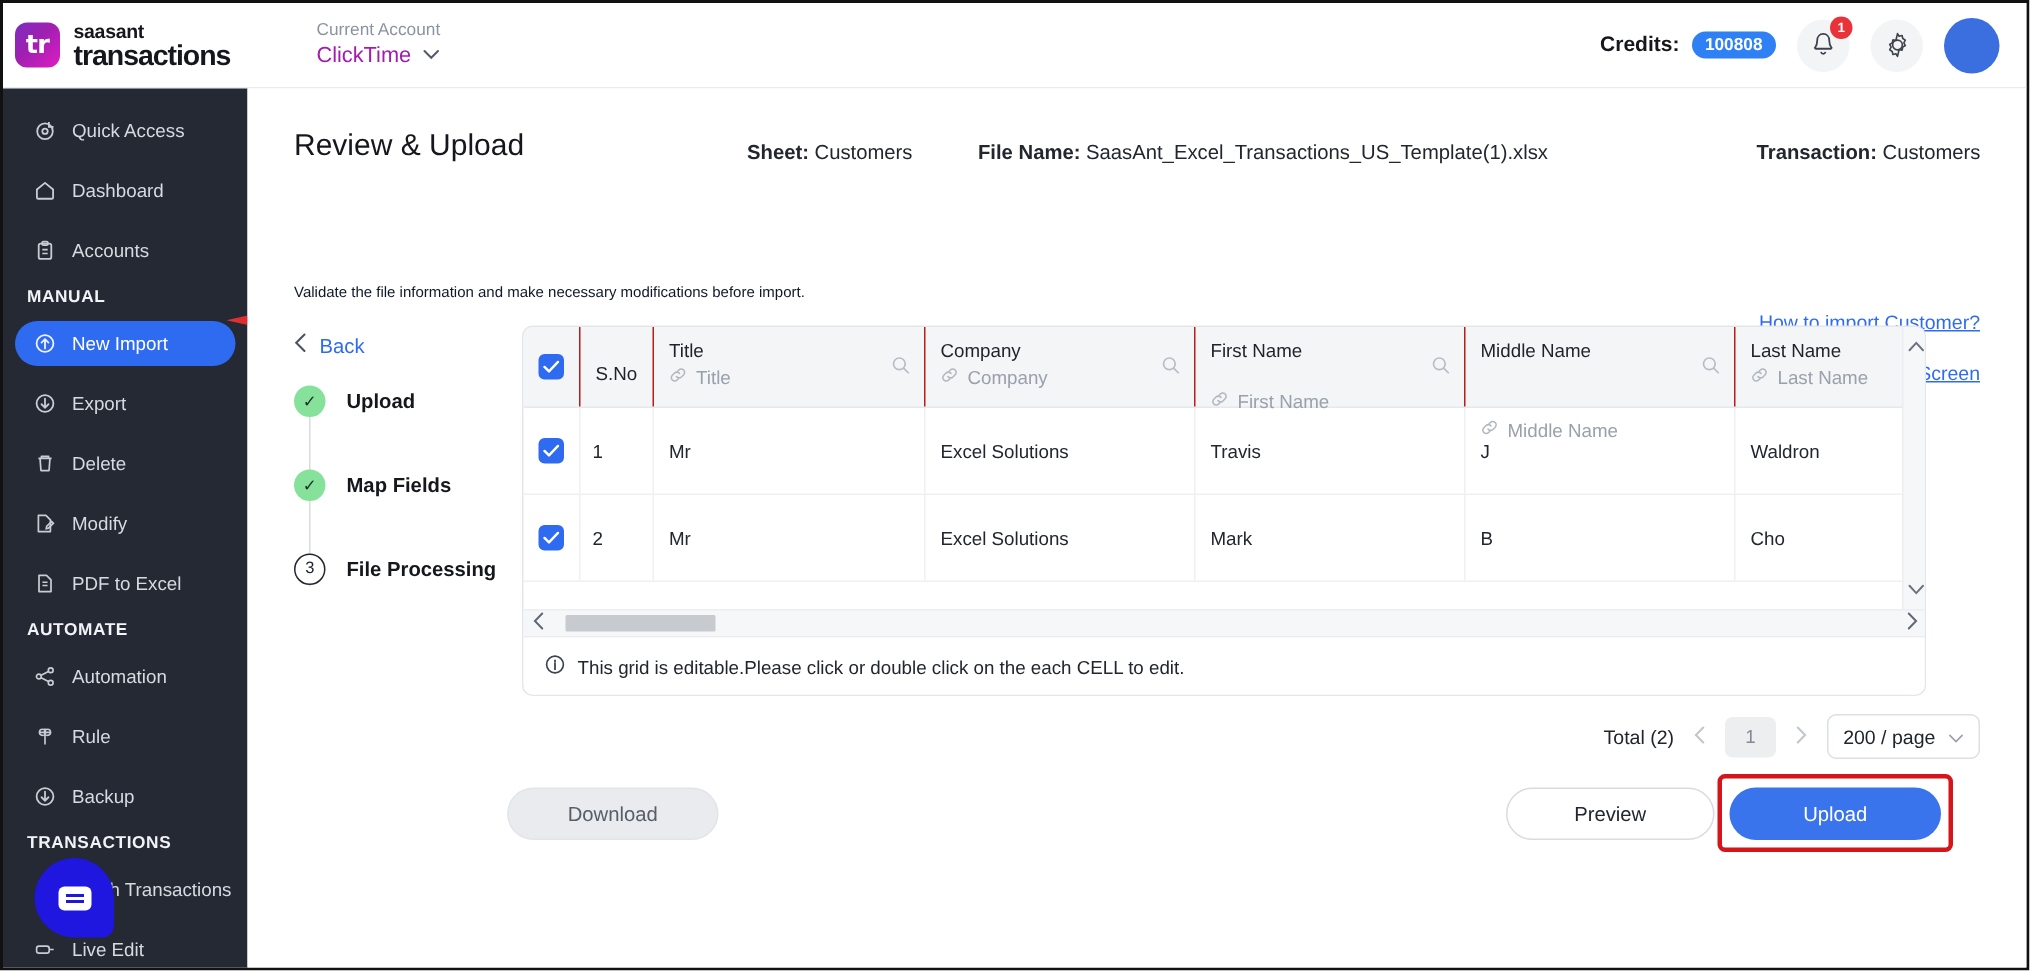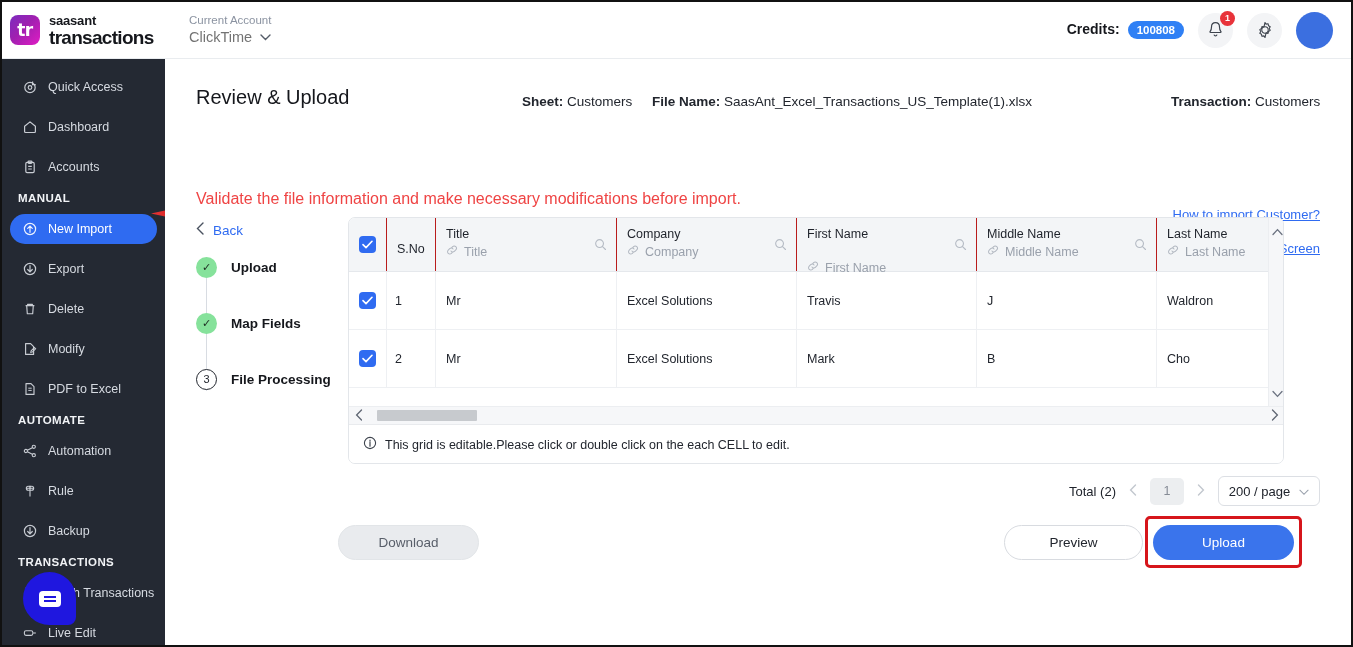--- a/index.html
+++ b/index.html
@@ -16,37 +16,37 @@
     background: #fff;
     overflow: hidden;
   }
 
   
   .topbar {
     position: absolute; left: 0; top: 0;
     width: 1349px; height: 57px;
     background: #ffffff;
     border-bottom: 1px solid #e9ecef;
-    display: flex; align-items: center;
+    display: flex; align-items: center; gap: 22px;
   }
   .brand { display: flex; align-items: center; margin-left: 8px; width: 160px;}
   .logo-sq {
     width: 30px; height: 30px; border-radius: 8px;
     background: linear-gradient(135deg, #7b2cbf 0%, #a020b0 45%, #e01cc4 100%);
     display: flex; align-items: center; justify-content: center;
     color: #fff; font-weight: bold; font-size: 17px; letter-spacing: -0.5px;
     font-family: "DejaVu Sans", sans-serif;
   }
   .brand-txt { margin-left: 9px; line-height: 1.0; }
   .brand-top { font-size: 13px; font-weight: bold; color: #15171c; letter-spacing: -0.2px;}
   .brand-bot { font-size: 19px; font-weight: bold; color: #15171c; letter-spacing: -0.7px; margin-top: 1px;}
 
   .acct { margin-left: 19px; line-height: 1.15; }
   .acct-label { font-size: 11.5px; color: #8b93a1; }
-  .acct-val { font-size: 14.5px; color: #737373; display: flex; align-items: center; gap: 8px; margin-top: 2px;}
+  .acct-val { font-size: 14.5px; color: #a21caf; display: flex; align-items: center; gap: 8px; margin-top: 2px;}
   .caret { font-size: 11px; color: #555c68; }
 
   .topright { margin-left: auto; display: flex; align-items: center; gap: 14px; margin-right: 18px;}
   .credits { display: flex; align-items: flex-start; gap: 8px;}
   .credits-label { font-size: 14px; font-weight: bold; color: #15171c;}
   .credits-pill {
     background: #2f80f5; color: #fff; border-radius: 11px;
     font-size: 11.5px; font-weight: bold; padding: 3px 9px;
   }
   .icon-btn {
@@ -98,25 +98,25 @@
     pointer-events:none;
   }
 
   
   .main {
     position: absolute; left: 163px; top: 57px;
     width: 1186px; height: 588px; background: #fff;
     overflow: hidden;
   }
   .page-title { position:absolute; left: 31px; top: 27px; font-size: 20px; font-weight: normal; color:#15171c;}
-  .meta-sheet { position:absolute; left: 333px; top: 35px; font-size: 13.5px; color:#22262e;margin-left:24px;}
+  .meta-sheet { position:absolute; left: 333px; top: 35px; font-size: 13.5px; color:#22262e;}
   .meta-file  { position:absolute; left: 487px; top: 35px; font-size: 13.5px; color:#22262e;}
   .meta-tx    { position:absolute; left: 1006px; top: 35px; font-size: 13.5px; color:#22262e;}
   .meta b { font-weight: bold; }
-  .subtitle { position:absolute; left:31px; top:131px; font-size:16px; color:#ef4444;}
+  .subtitle { position:absolute; left:31px; top:131px; font-size:10px; color:#0f172a;}
   .backlink {
     position:absolute; left:31px; top:163px; display:flex; align-items:center; gap:9px;
     color:#2f6bf1; font-size:13.5px;
   }
   .link-how { position:absolute; right: 31px; top:148px; font-size:13px; color:#2f6bf1; text-decoration: underline;}
   .link-full { position:absolute; right: 31px; top:182px; font-size:13px; color:#2f6bf1; text-decoration: underline;}
 
   
   .steps { position:absolute; left: 31px; top: 180px; width: 150px;}
   .step { display:flex; align-items:center; gap: 14px; height: 56px; position:relative;}
@@ -146,21 +146,21 @@
   }
   .th-title { font-size: 12.5px; color:#1e222a; }
   .th-sub { font-size: 12.5px; color:#9aa1ac; display:flex; align-items:center; gap:6px; margin-top:3px;}
   .th-search { position:absolute; right: 9px; top: 19px; color:#b6bcc5;}
   .th.ck { width: 38px; align-items:center; justify-content:center; padding:0; flex-direction:row;}
   .th.sno { width: 49px; justify-content:center; }
   .th.sno .th-title { font-size:12.5px; }
   .col-title { width: 181px; }
   .col-company { width: 180px; }
   .col-first { width: 180px; gap: 16px; }
-  .col-middle { width: 180px; }
+  .col-middle { width: 180px; gap: 35px; }
   .col-last { width: 122px; border-right:none;}
 
   .grid-row { display:flex; height: 58px; border-bottom:1px solid #eef0f3;}
   .td { border-right:1px solid #eef0f3; display:flex; align-items:center; padding-left:10px; font-size:12.5px; color:#22262e;}
   .td.ck { width:38px; justify-content:center; padding:0;}
   .td.sno { width:49px; padding-left:8px;}
   .td.col-last { border-right:none;}
 
   .cbx {
     width:17px; height:17px; border-radius:4px; background:#2f6bf1;

